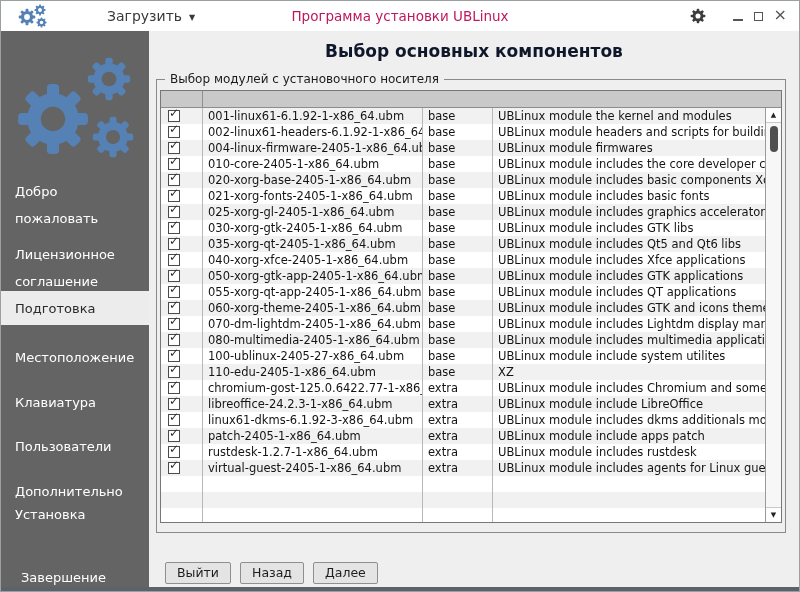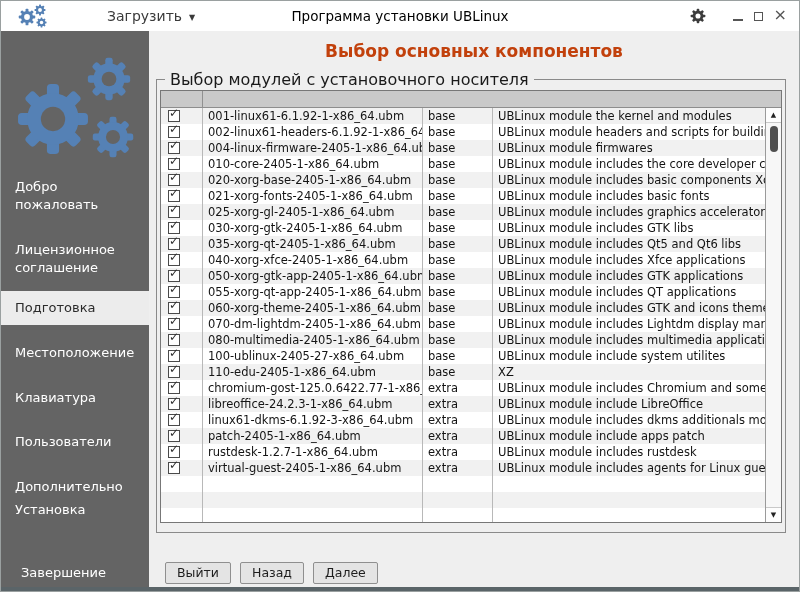--- a/index.html
+++ b/index.html
@@ -4,47 +4,47 @@
 <style>
   html,body{margin:0;padding:0;}
   body{width:800px;height:592px;position:relative;font-family:"DejaVu Sans",sans-serif;background:#efefef;overflow:hidden;}
   .window{position:absolute;inset:0;border:1px solid #9aa0a0;box-sizing:border-box;}
 
   
   .titlebar{position:absolute;top:0;left:0;right:0;height:30px;background:#ffffff;border-bottom:1px solid #d6d6d6;display:flex;align-items:center;}
   .tb-logo{margin-left:14px;flex:0 0 auto;}
   .load-btn{margin-left:52px;display:flex;align-items:center;gap:7px;font-size:14px;color:#3a3a3a;cursor:default;}
   .load-arrow{font-size:8px;color:#3a3a3a;padding-top:2px;}
-  .tb-title{position:absolute;left:0;right:0;text-align:center;font-size:13.5px;color:#000000;pointer-events:none;}
+  .tb-title{position:absolute;left:0;right:0;text-align:center;font-size:13.5px;color:#be185d;pointer-events:none;}
   .tb-right{position:absolute;right:12px;top:0;height:30px;display:flex;align-items:center;gap:11px;}
   .win-min{width:10px;height:9px;border-bottom:2px solid #555;margin-top:-2px;}
   .win-max{width:9px;height:9px;border:1.5px solid #555;box-sizing:border-box;}
   .win-close{font-size:16px;color:#555;line-height:1;margin-top:-2px;}
 
   
   .sidebar{position:absolute;top:30px;left:0;width:148px;bottom:0;background:#646464;}
   .side-logo{position:absolute;top:8px;left:0;}
-  .nav-item{position:absolute;left:0;width:148px;box-sizing:border-box;padding-left:14px;color:#fff;font-size:13px;line-height:18px;}
+  .nav-item{position:absolute;left:0;width:148px;box-sizing:border-box;padding-left:14px;color:#fff;font-size:13px;line-height:27px;}
   .nav-item .lbl{display:block;width:112px;}
   .nav-item:nth-of-type(1){top:147px;}
   .nav-item:nth-of-type(2){top:210px;}
   .nav-item:nth-of-type(3){top:260px;height:34px;display:flex;align-items:center;background:#ececec;color:#2b2b2b;}
   .nav-item:nth-of-type(4){top:313px;}
   .nav-item:nth-of-type(5){top:358px;}
   .nav-item:nth-of-type(6){top:402px;}
   .nav-item:nth-of-type(7){top:447px;}
   .nav-item:nth-of-type(8){top:470px;}
   .nav-item:nth-of-type(9){top:533px;padding-left:20px;}
 
   
   .main{position:absolute;top:30px;left:148px;right:0;bottom:0;background:#efefef;}
-  .page-title{margin-top:10px;text-align:center;font-size:17px;font-weight:bold;color:#c2410c;}
+  .page-title{margin-top:10px;text-align:center;font-size:17px;font-weight:bold;color:#0f172a;}
 
   .groupbox{position:absolute;top:48px;left:7px;right:13px;height:452px;border:1px solid #8a8a8a;}
-  .gb-label{position:absolute;top:-8px;left:8px;background:#efefef;padding:0 5px;font-size:16px;color:#1a1a1a;line-height:15px;}
+  .gb-label{position:absolute;top:-8px;left:8px;background:#efefef;padding:0 5px;font-size:12px;color:#1a1a1a;line-height:15px;}
 
   .gtable{position:absolute;top:10px;left:3px;width:620px;height:431px;border:1px solid #777;background:#fff;box-sizing:content-box;}
   .thead{display:flex;width:620px;height:17px;background:#c9c9c9;border-bottom:1px solid #8d8d8d;box-sizing:border-box;flex-direction:column;}
   .thead .cell{font-size:11.5px;color:#111;line-height:16px;border-right:1px solid #909090;}
   .tbody{position:absolute;top:17px;left:0;width:604px;bottom:0;overflow:hidden;}
   .row{display:flex;width:604px;height:16px;background:#fff;}
   .row:nth-child(odd){background:#f1f1f1;}
   .cell{box-sizing:border-box;padding:0 0 0 5px;white-space:nowrap;overflow:hidden;font-size:11.5px;line-height:16px;color:#141414;border-right:1px solid #b8b8b8;}
   .col-check{width:42px;flex:0 0 42px;display:flex;align-items:center;padding-left:7px;}
   .col-name{width:220px;flex:0 0 220px;}

